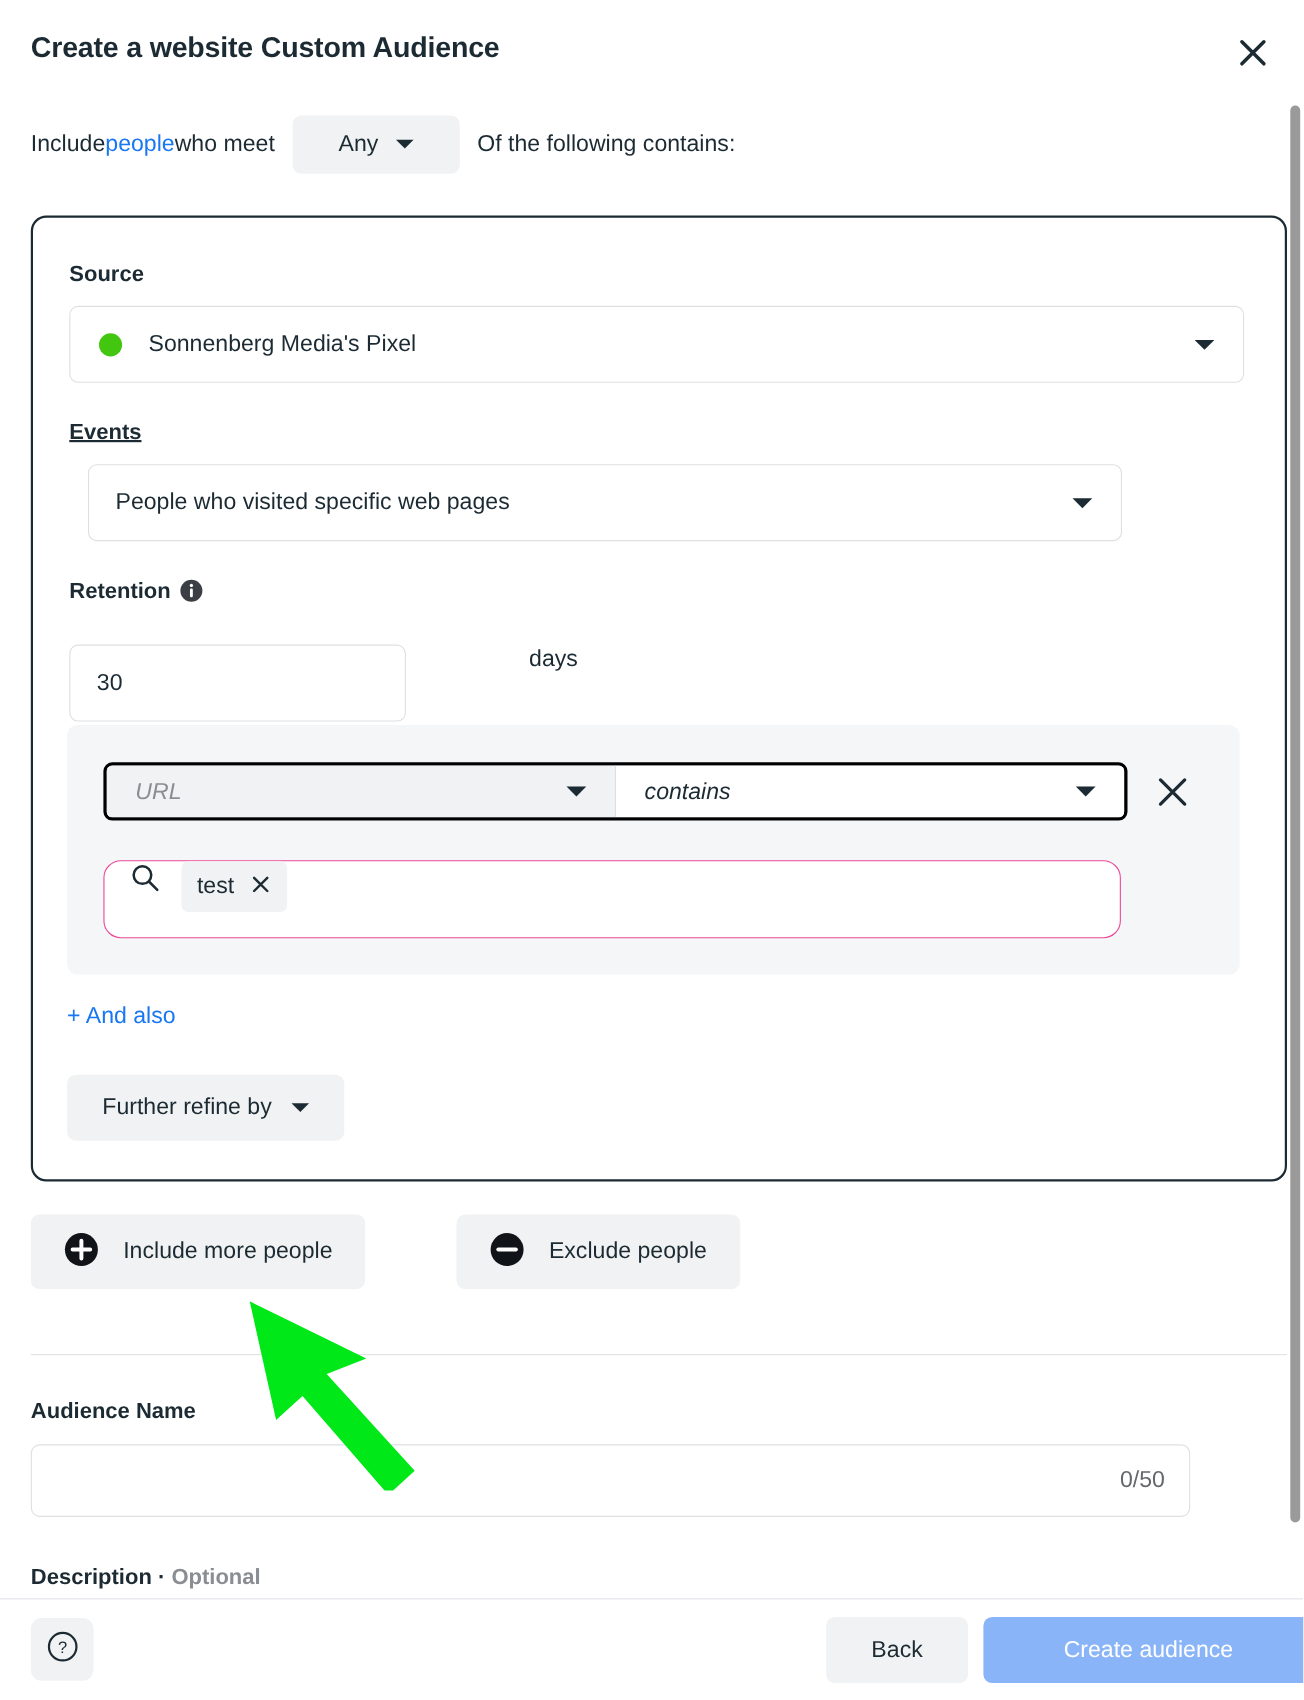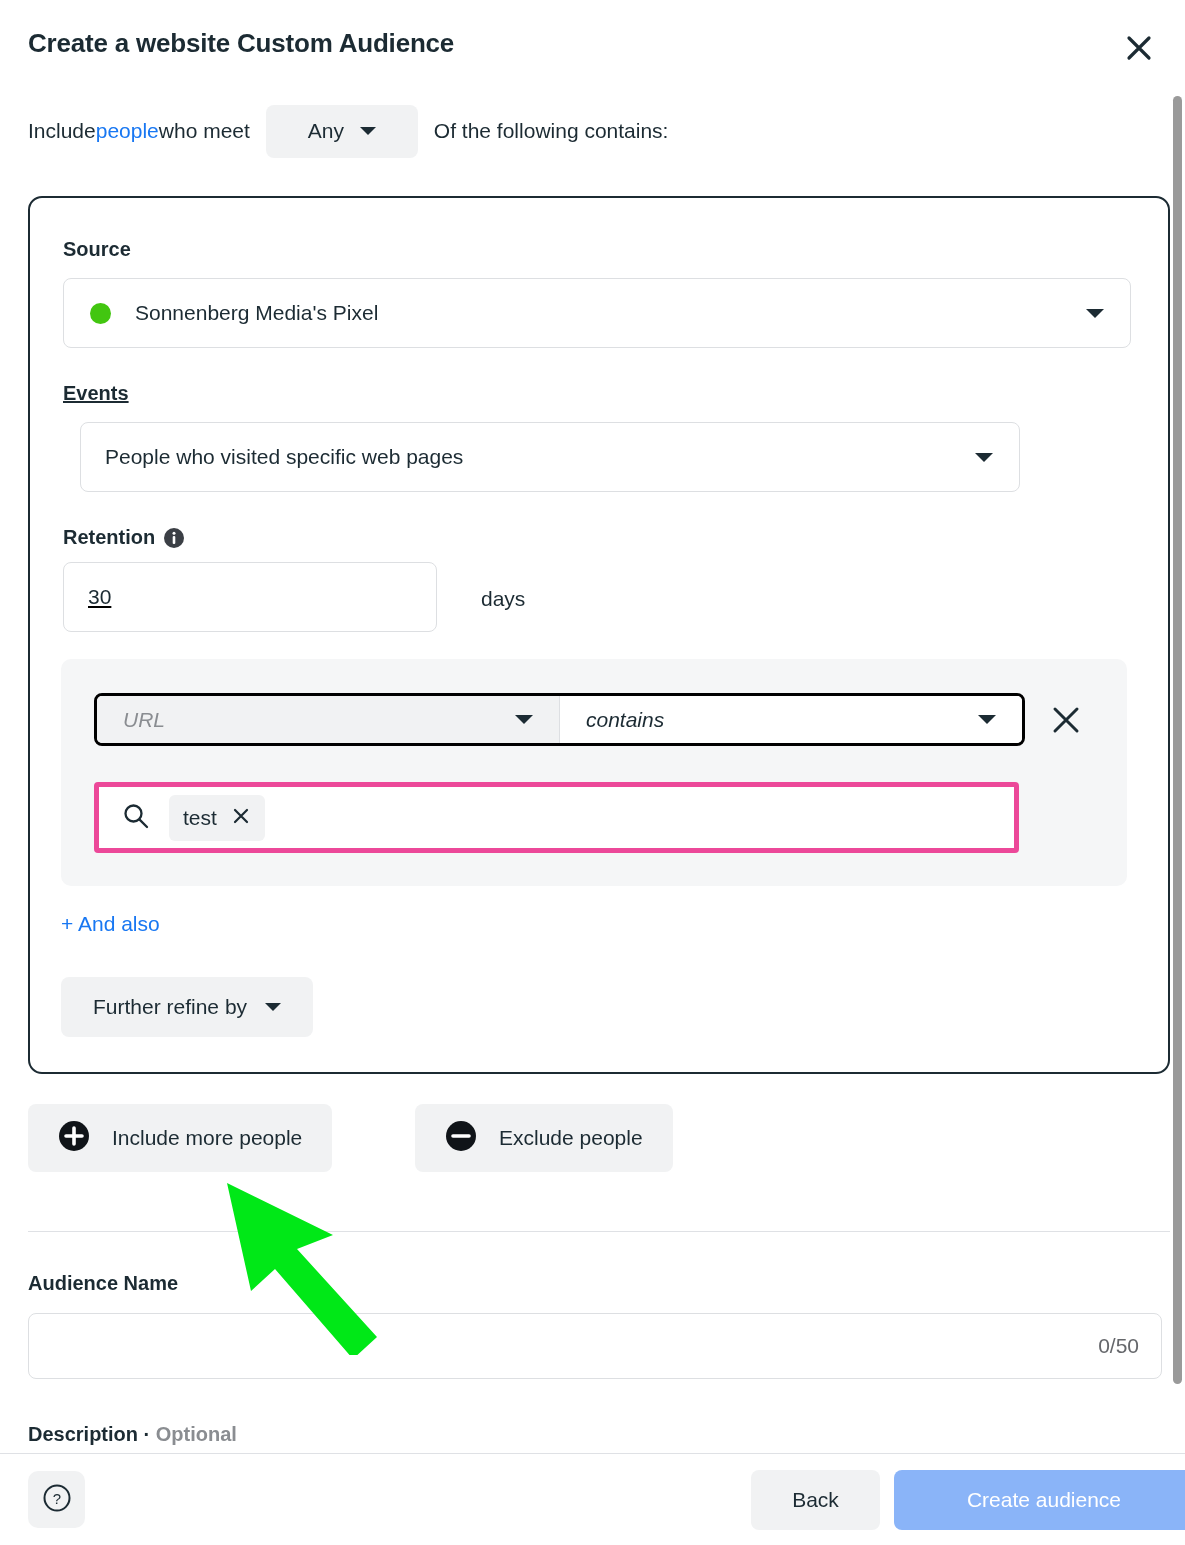--- a/index.html
+++ b/index.html
@@ -136,23 +136,23 @@
     width: 0; height: 0;
     border-left: 9px solid transparent;
     border-right: 9px solid transparent;
     border-top: 9px solid #1c2b33;
   }
   .row-x { margin-left: 24px; cursor: pointer; display:flex; }
 
   .search-box {
     position: absolute; left: 33px; top: 123px;
     width: 925px; height: 71px;
-    border: 5px solid #ec4899; border-radius: 4px;
+    border: 1px solid #ec4899; border-radius: 16px;
     background: #fff;
-    display: flex; align-items: center; padding-left: 22px;
+    display: flex; align-items: flex-start; padding-left: 22px;
   }
   .chip {
     display: flex; align-items: center; gap: 14px;
     background: #f1f2f3; border-radius: 6px;
     height: 46px; padding: 0 14px; margin-left: 18px;
     cursor: pointer;
   }
   .chip .ct { font-size: 21px; color: #1c2b33; }
 
   .and-also {
@@ -181,21 +181,21 @@
     background: #dfe1e5;
   }
 
   
   .sect-label {
     position: absolute; font-size: 20px; font-weight: bold; color: #1c2b33;
   }
   .sect-label .opt { color: #8a8d91; font-weight: bold; }
   .name-input {
     position: absolute; left: 28px; top: 1313px;
-    width: 1134px; height: 66px;
+    width: 1054px; height: 66px;
     border: 1px solid #dddfe2; border-radius: 8px;
     background: #fff;
     display: flex; align-items: center; justify-content: flex-end;
   }
   .counter { font-size: 21px; color: #65676b; margin-right: 22px; }
 
   
   .footer {
     position: absolute; left: 0; top: 1453px;
     width: 1185px; height: 92px;
@@ -287,21 +287,21 @@
 
     <div class="fld-label" style="left:33px; top:328px;">
       <span>Retention</span><span class="info-icon">
           <svg width="22" height="22" viewBox="0 0 22 22">
             <circle cx="11" cy="11" r="10" fill="#3b3f45"></circle>
             <circle cx="11" cy="6.2" r="1.5" fill="#fff"></circle>
             <rect x="9.7" y="9" width="2.6" height="8" rx="1.1" fill="#fff"></rect>
           </svg>
         </span>
     </div>
-    <div class="num-input" style="left:33px; top:364px; width:374px; height:70px;text-decoration:underline;">
+    <div class="num-input" style="left:33px; top:388px; width:306px; height:70px;">
       <span class="v">30</span>
     </div>
     <div class="days-lbl" style="left:451px; top:389px;">days</div>
   </div>
 
   <div class="gray-panel">
     <div class="rule-row">
       <div class="combo">
         <div class="seg left">
           <span class="t ph">URL</span>

